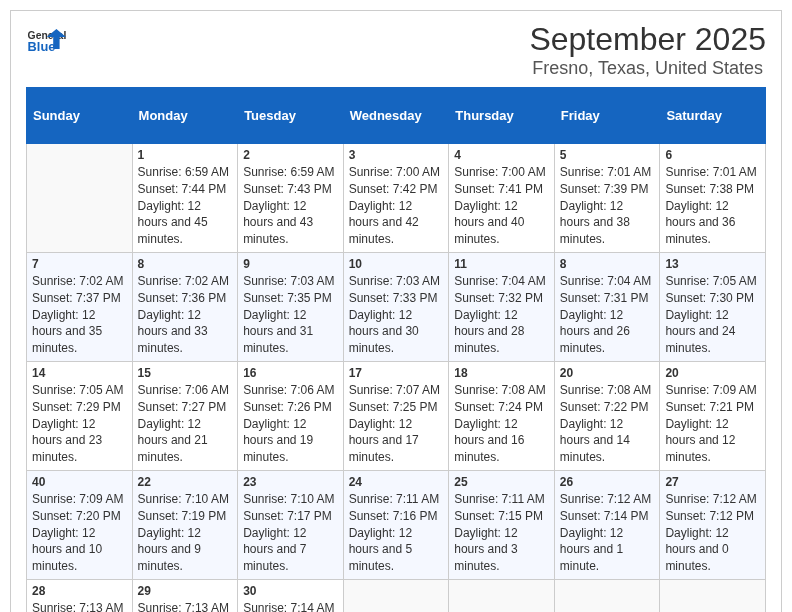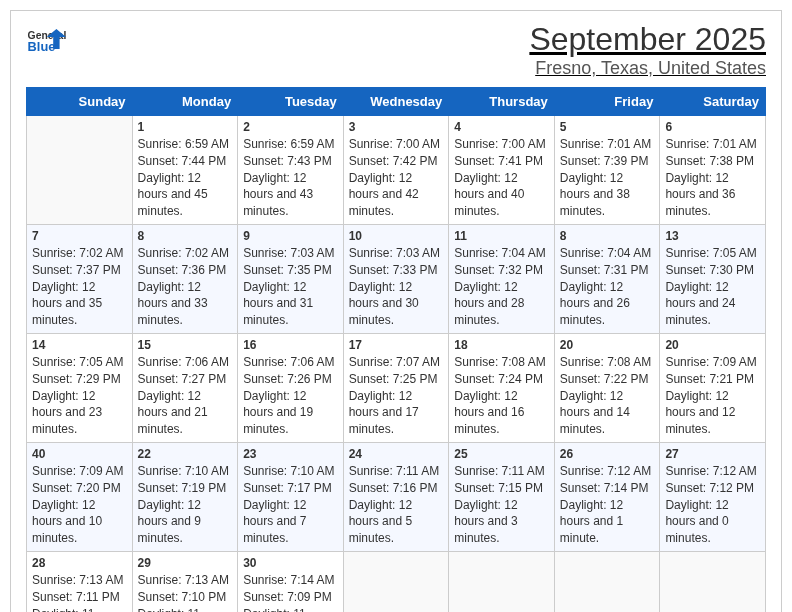--- a/index.html
+++ b/index.html
@@ -27,42 +27,41 @@
       font-size: 18px;
       font-weight: bold;
       color: #333;
     }
     .logo-icon {
       width: 40px;
       height: 40px;
       margin-right: 4px;
     }
     .title-block {
-      text-align: right;
-      text-decoration: underline;
+      text-align: center;
     }
     .month-title {
       font-size: 32px;
       color: #333;
       font-weight: normal;
     }
     .location {
       font-size: 18px;
       color: #555;
     }
     table {
       width: 100%;
       border-collapse: collapse;
       table-layout: fixed;
     }
     thead tr th {
       background: #1565c0;
       color: #fff;
-      text-align: right;
-      padding: 6px 6px;
+      text-align: left;
+      padding: 20px 6px;
       font-size: 13px;
       border: 1px solid #1565c0;
     }
     tbody tr td {
       border: 1px solid #ccc;
       vertical-align: top;
       padding: 4px 5px;
       font-size: 10.5px;
       color: #333;
       height: 90px;

